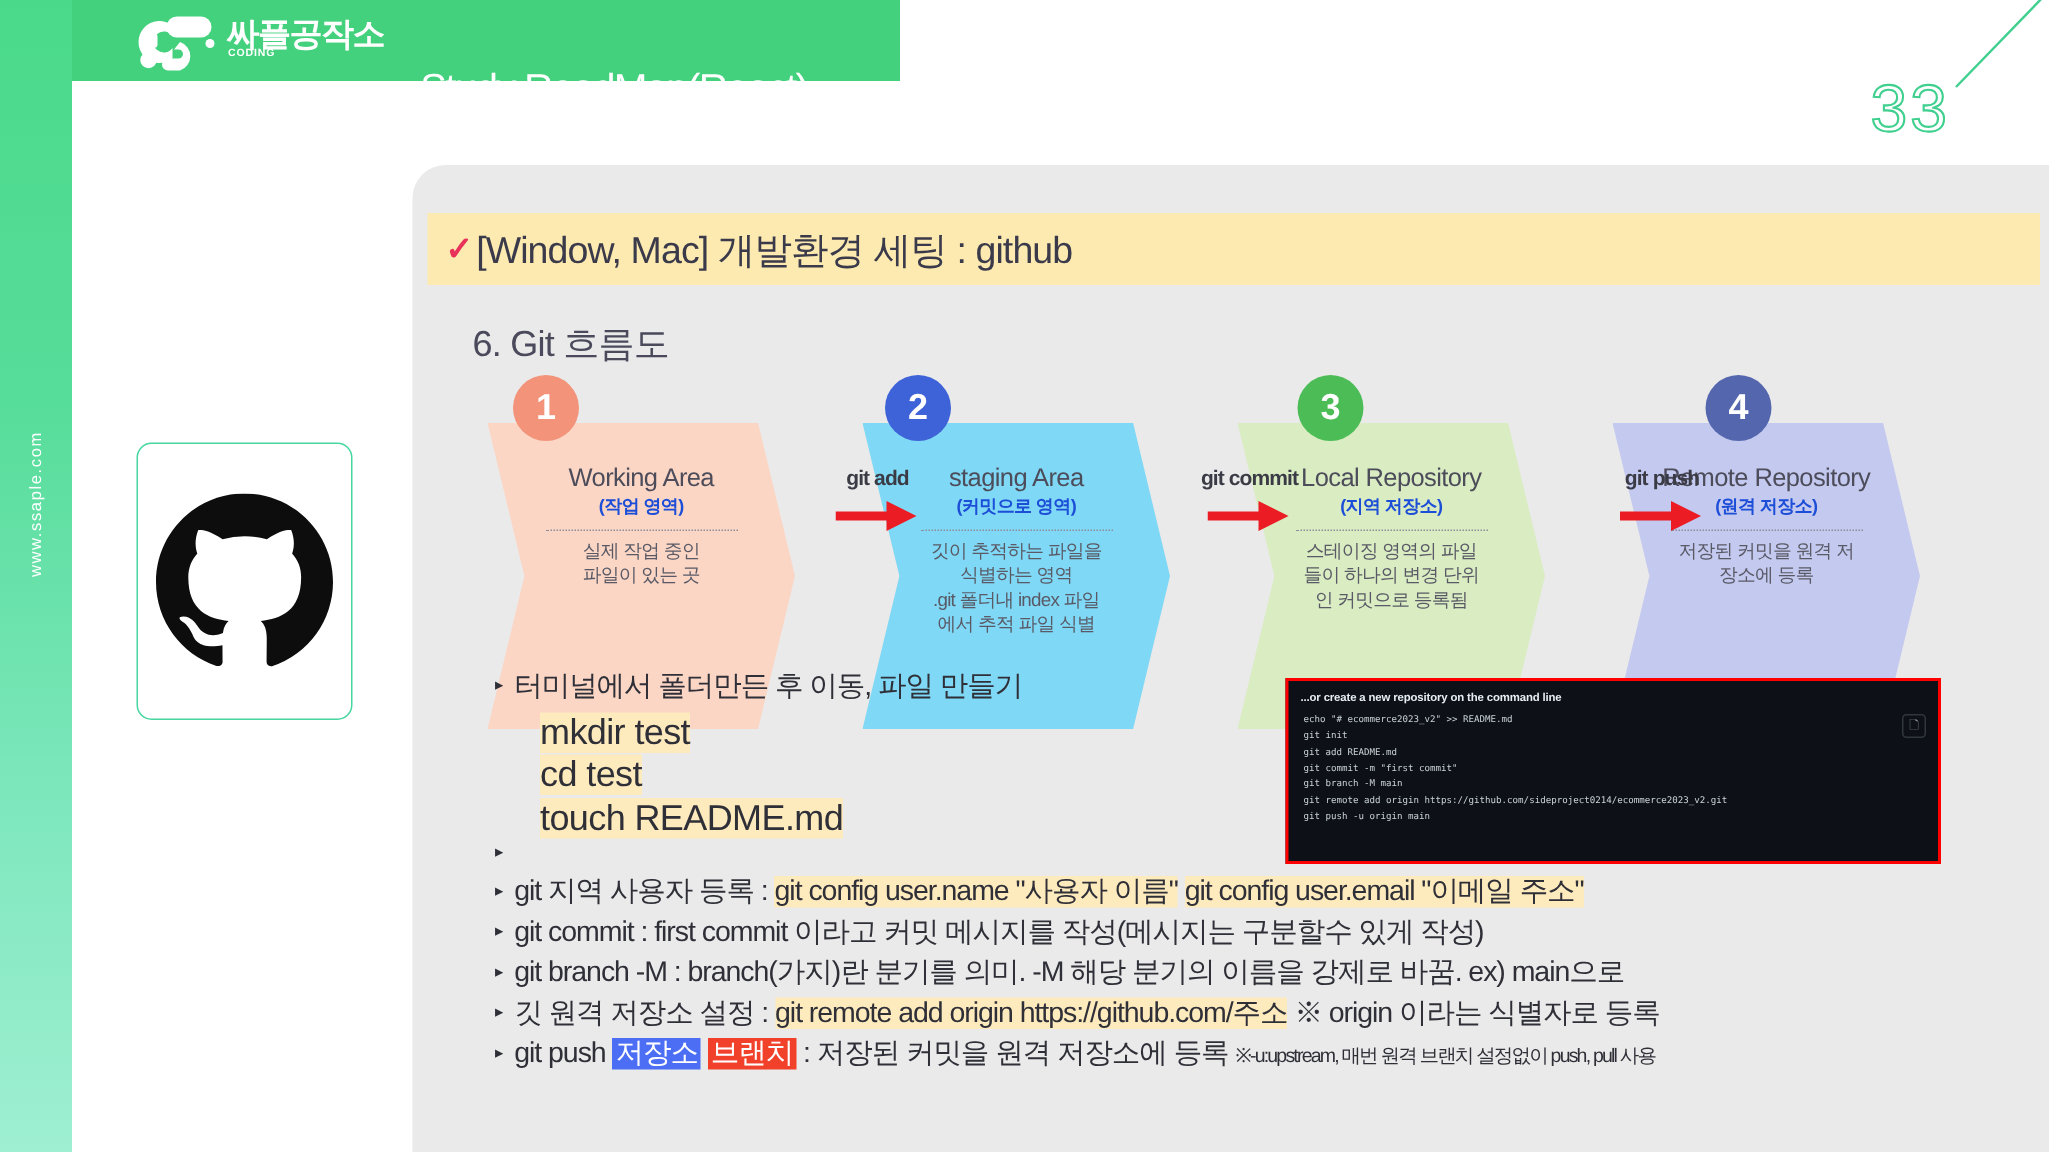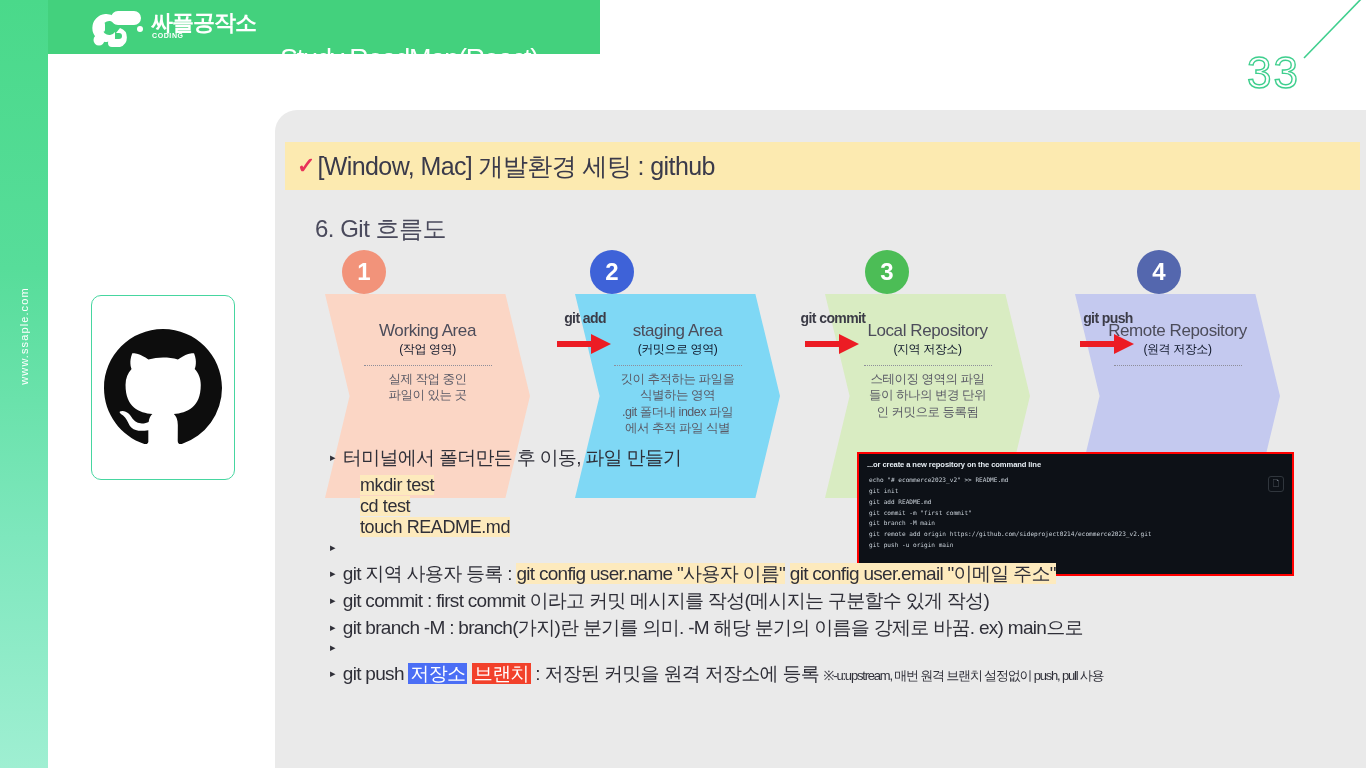--- a/index.html
+++ b/index.html
@@ -122,39 +122,39 @@
 
   
   .flow { position: absolute; left: 300px; top: 250px; width: 1060px; height: 195px; }
 
   .chev {
     position: absolute;
     top: 32px;
     width: 205px; height: 204px;
     clip-path: polygon(0 0, 88% 0, 100% 50%, 88% 100%, 0 100%, 12% 50%);
     text-align: center;
-    margin-top: 12px;
   }
   .chev.c1 { left: 25px;  background: #fbd6c5; }
   .chev.c2 { left: 275px; background: #7fd8f5; }
   .chev.c3 { left: 525px; background: #d9ecc2; }
   .chev.c4 { left: 775px; background: #c4c9ef; }
 
   .chev-title {
     margin-top: 28px;
     font-size: 17px;
     color: #4c4c5a;
     letter-spacing: -0.4px;
     line-height: 1.1;
   }
   .chev-sub {
     font-size: 12px;
-    color: #0f172a;
+    color: #1d4ed8;
     letter-spacing: -0.4px;
     padding-bottom: 4px;
+    font-weight: bold;
   }
   .chev-divider {
     width: 128px; margin: 3px auto 5px auto;
     border-top: 1px dotted #8e8e9a;
   }
   .chev-desc {
     font-size: 12.5px;
     color: #5a5a66;
     line-height: 1.32;
     letter-spacing: -0.5px;
@@ -202,21 +202,21 @@
     white-space: nowrap;
   }
   .bmark {
     color: #2f2f38;
     font-size: 11px;
     margin-right: 8px;
     position: relative; top: -3px;
   }
   .bsub {
     margin-left: 30px;
-    font-size: 18px;
+    font-size: 24px;
     color: #2f2f38;
     line-height: 1.18;
     letter-spacing: -0.4px;
   }
   .hl { background: #fdeabd; }
   .hl-blue { background: #4b6ef5; color: #ffffff; padding: 0 2px; }
   .hl-red  { background: #f2412b; color: #ffffff; padding: 0 2px; }
   .small-tail { font-size: 13px; letter-spacing: -1.2px; }
 
   
@@ -330,20 +330,21 @@
     <div class="chev c3">
       <div class="chev-title">Local Repository</div>
       <div class="chev-sub">(지역 저장소)</div>
       <div class="chev-divider"></div>
       <div class="chev-desc">스테이징 영역의 파일<br>들이 하나의 변경 단위<br>인 커밋으로 등록됨</div>
     </div>
     <div class="chev c4">
       <div class="chev-title">Remote Repository</div>
       <div class="chev-sub">(원격 저장소)</div>
       <div class="chev-divider"></div>
+      <div class="chev-desc">저장된 커밋을 원격 저<br>장소에 등록</div>
     </div>
 
     <div class="num n1">1</div>
     <div class="num n2">2</div>
     <div class="num n3">3</div>
     <div class="num n4">4</div>
 
     <div class="arrow-grp a1">
       <div class="arrow-label">git add</div>
       <svg class="arrow-svg" width="56" height="24" viewBox="0 0 56 24">
@@ -404,20 +405,21 @@
       <span>git commit : first commit 이라고 커밋 메시지를 작성(메시지는 구분할수 있게 작성)</span>
     </div>
 
     <div class="bline">
       <span class="bmark">▸</span>
       <span>git branch -M : branch(가지)란 분기를 의미. -M 해당 분기의 이름을 강제로 바꿈. ex) main으로</span>
     </div>
 
     <div class="bline">
       <span class="bmark">▸</span>
+      <span><span>깃 원격 저장소 설정 : </span><span class="hl">git remote add origin https://github.com/주소</span><span> ※ origin 이라는 식별자로 등록</span></span>
     </div>
 
     <div class="bline">
       <span class="bmark">▸</span>
       <span><span>git push </span><span class="hl-blue">저장소</span>&nbsp;<span class="hl-red">브랜치</span><span> : 저장된 커밋을 원격 저장소에 등록 </span><span class="small-tail">※-u:upstream, 매번 원격 브랜치 설정없이 push, pull 사용</span></span>
     </div>
 
   </div>
 
 </div>

